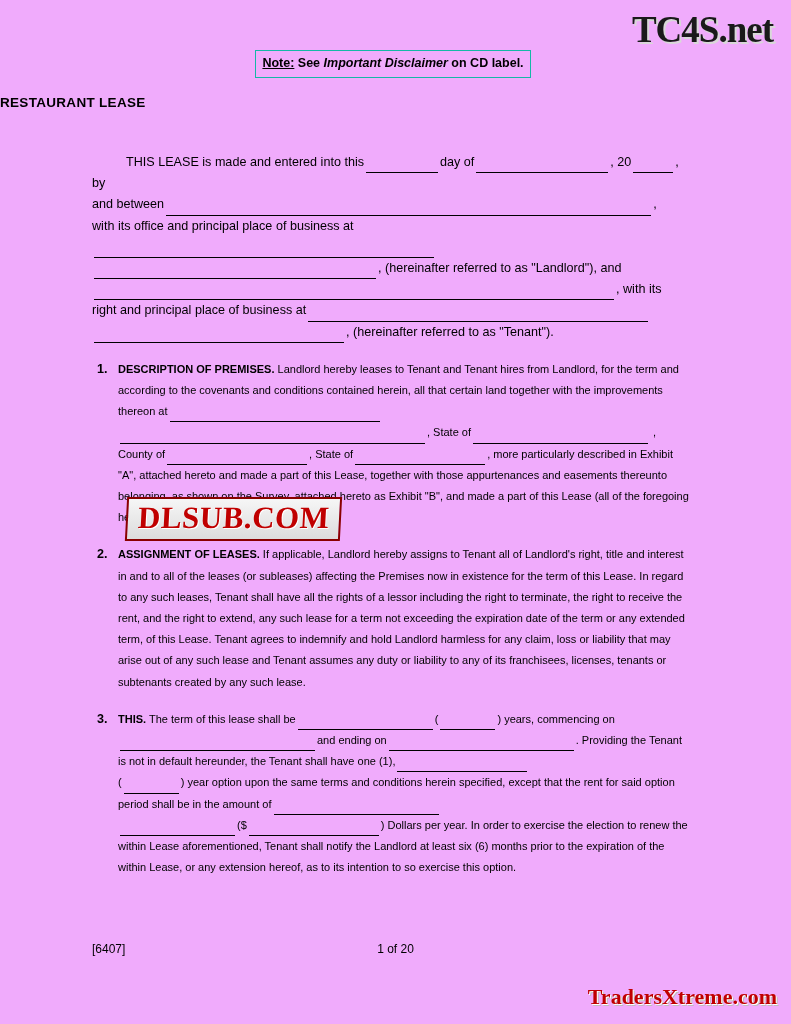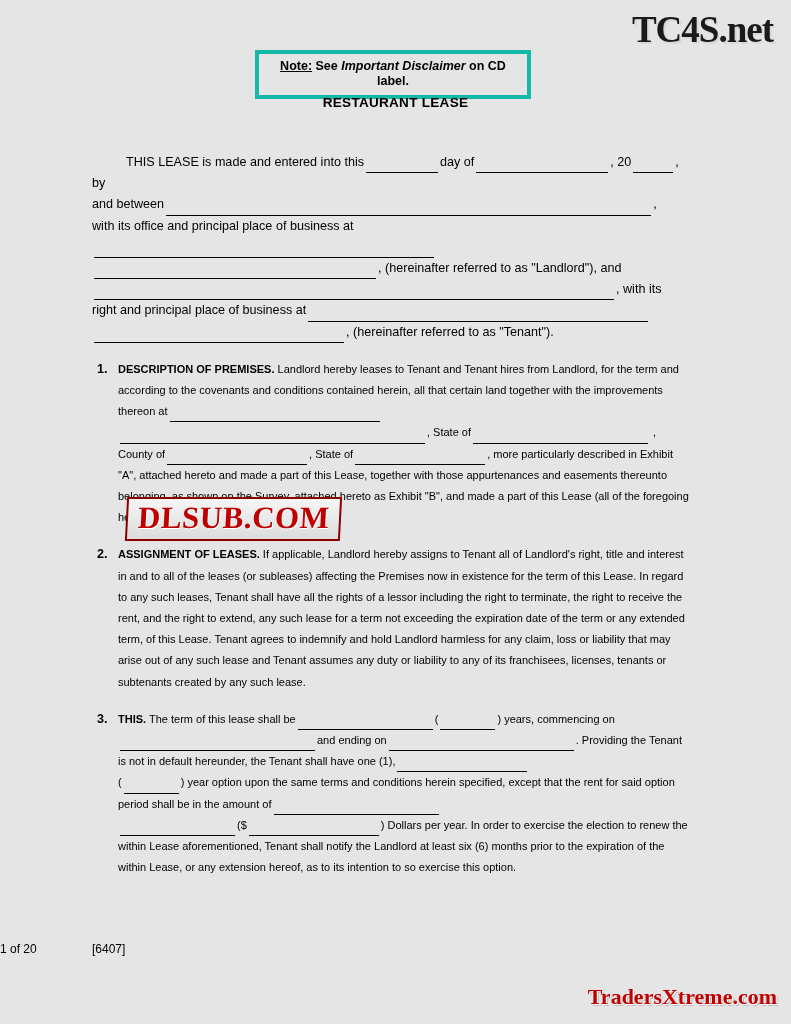--- a/index.html
+++ b/index.html
@@ -7,57 +7,57 @@
     padding: 0;
     background: #b0b0b0;
   }
   body {
     font-family: "Liberation Sans", sans-serif;
   }
   .page {
     position: relative;
     width: 791px;
     height: 1024px;
-    background: #e5e5e5;
+    background: #f0abfc;
     overflow: hidden;
     box-sizing: border-box;
   }
   .watermark-tc4s {
     position: absolute;
     top: 8px;
     right: 18px;
     font-family: "Liberation Serif", serif;
     font-weight: bold;
     font-size: 37px;
     color: #1a1a1a;
     letter-spacing: -1px;
     text-shadow: 2px 2px 0 #d8d8d8;
   }
   .note-box {
     position: absolute;
     top: 50px;
     left: 255px;
     width: 276px;
-    border: 4px solid #14b8a6;
+    border: 1px solid #14b8a6;
     text-align: center;
     font-size: 12.5px;
     padding: 5px 4px 6px 4px;
     box-sizing: border-box;
     line-height: 1.2;
   }
   .note-box .u { text-decoration: underline; font-weight: bold; }
   .note-box .it { font-style: italic; font-weight: bold; }
   .note-box .bold { font-weight: bold; }
 
   .doc-title {
     position: absolute;
     top: 95px;
     left: 0;
     width: 100%;
-    text-align: center;
+    text-align: left;
     font-size: 13.5px;
     font-weight: bold;
     letter-spacing: 0.3px;
   }
 
   .body-area {
     position: absolute;
     top: 132px;
     left: 92px;
     width: 600px;
@@ -126,20 +126,21 @@
   .footer-left {
     position: absolute;
     left: 92px;
     bottom: 68px;
     font-size: 12px;
   }
   .footer-center {
     position: absolute;
     left: 0;
     width: 100%;
+    text-align: center;
     bottom: 68px;
     font-size: 12px;
     margin-top: 40px;
   }
   .watermark-txt {
     position: absolute;
     right: 14px;
     bottom: 14px;
     font-family: "Liberation Serif", serif;
     font-weight: bold;

